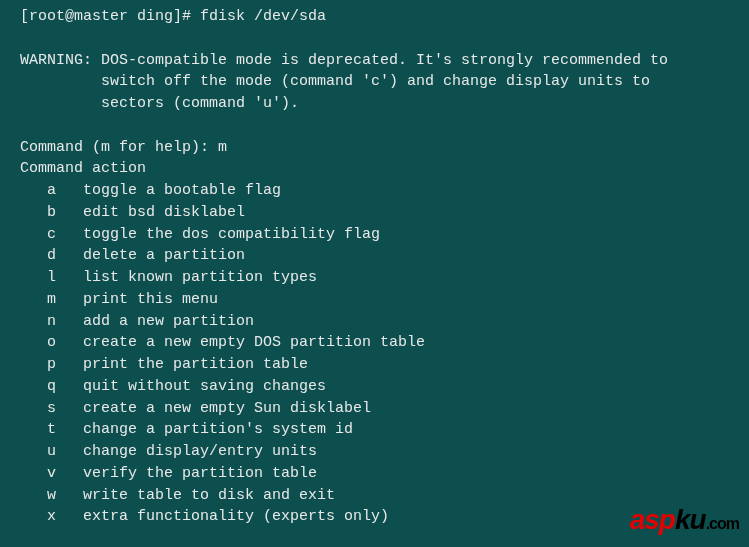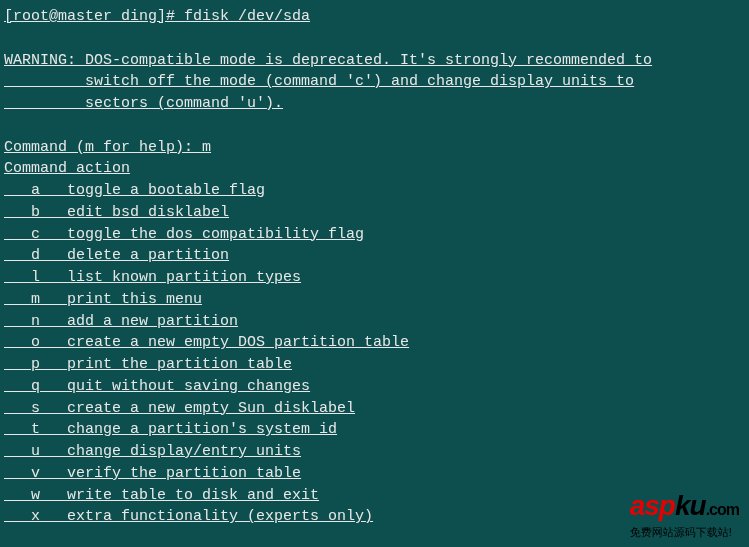--- a/index.html
+++ b/index.html
@@ -9,23 +9,22 @@
       font-family: 'Consolas', 'Courier New', monospace;
       font-size: 15px;
       line-height: 1.45;
       color: #e8e8e8;
       width: 749px;
       height: 547px;
       overflow: hidden;
       position: relative;
     }
     .terminal {
-      padding: 6px 4px;
+      padding: 6px 20px;
       white-space: pre;
-      text-decoration: underline;
     }
     .watermark {
       position: absolute;
       bottom: 6px;
       right: 10px;
       text-align: left;
       font-family: Arial, sans-serif;
     }
     .watermark .brand {
       font-size: 28px;
@@ -73,14 +72,13 @@
    q   quit without saving changes
    s   create a new empty Sun disklabel
    t   change a partition's system id
    u   change display/entry units
    v   verify the partition table
    w   write table to disk and exit
    x   extra functionality (experts only)</div></div>
 
 <div class="watermark">
   <div class="brand"><span class="red">asp</span><span class="black">ku</span><span class="com">.com</span></div>
-  <div class="tagline">免费网站源码下载站!</div>
 </div>
 
 </body></html>

